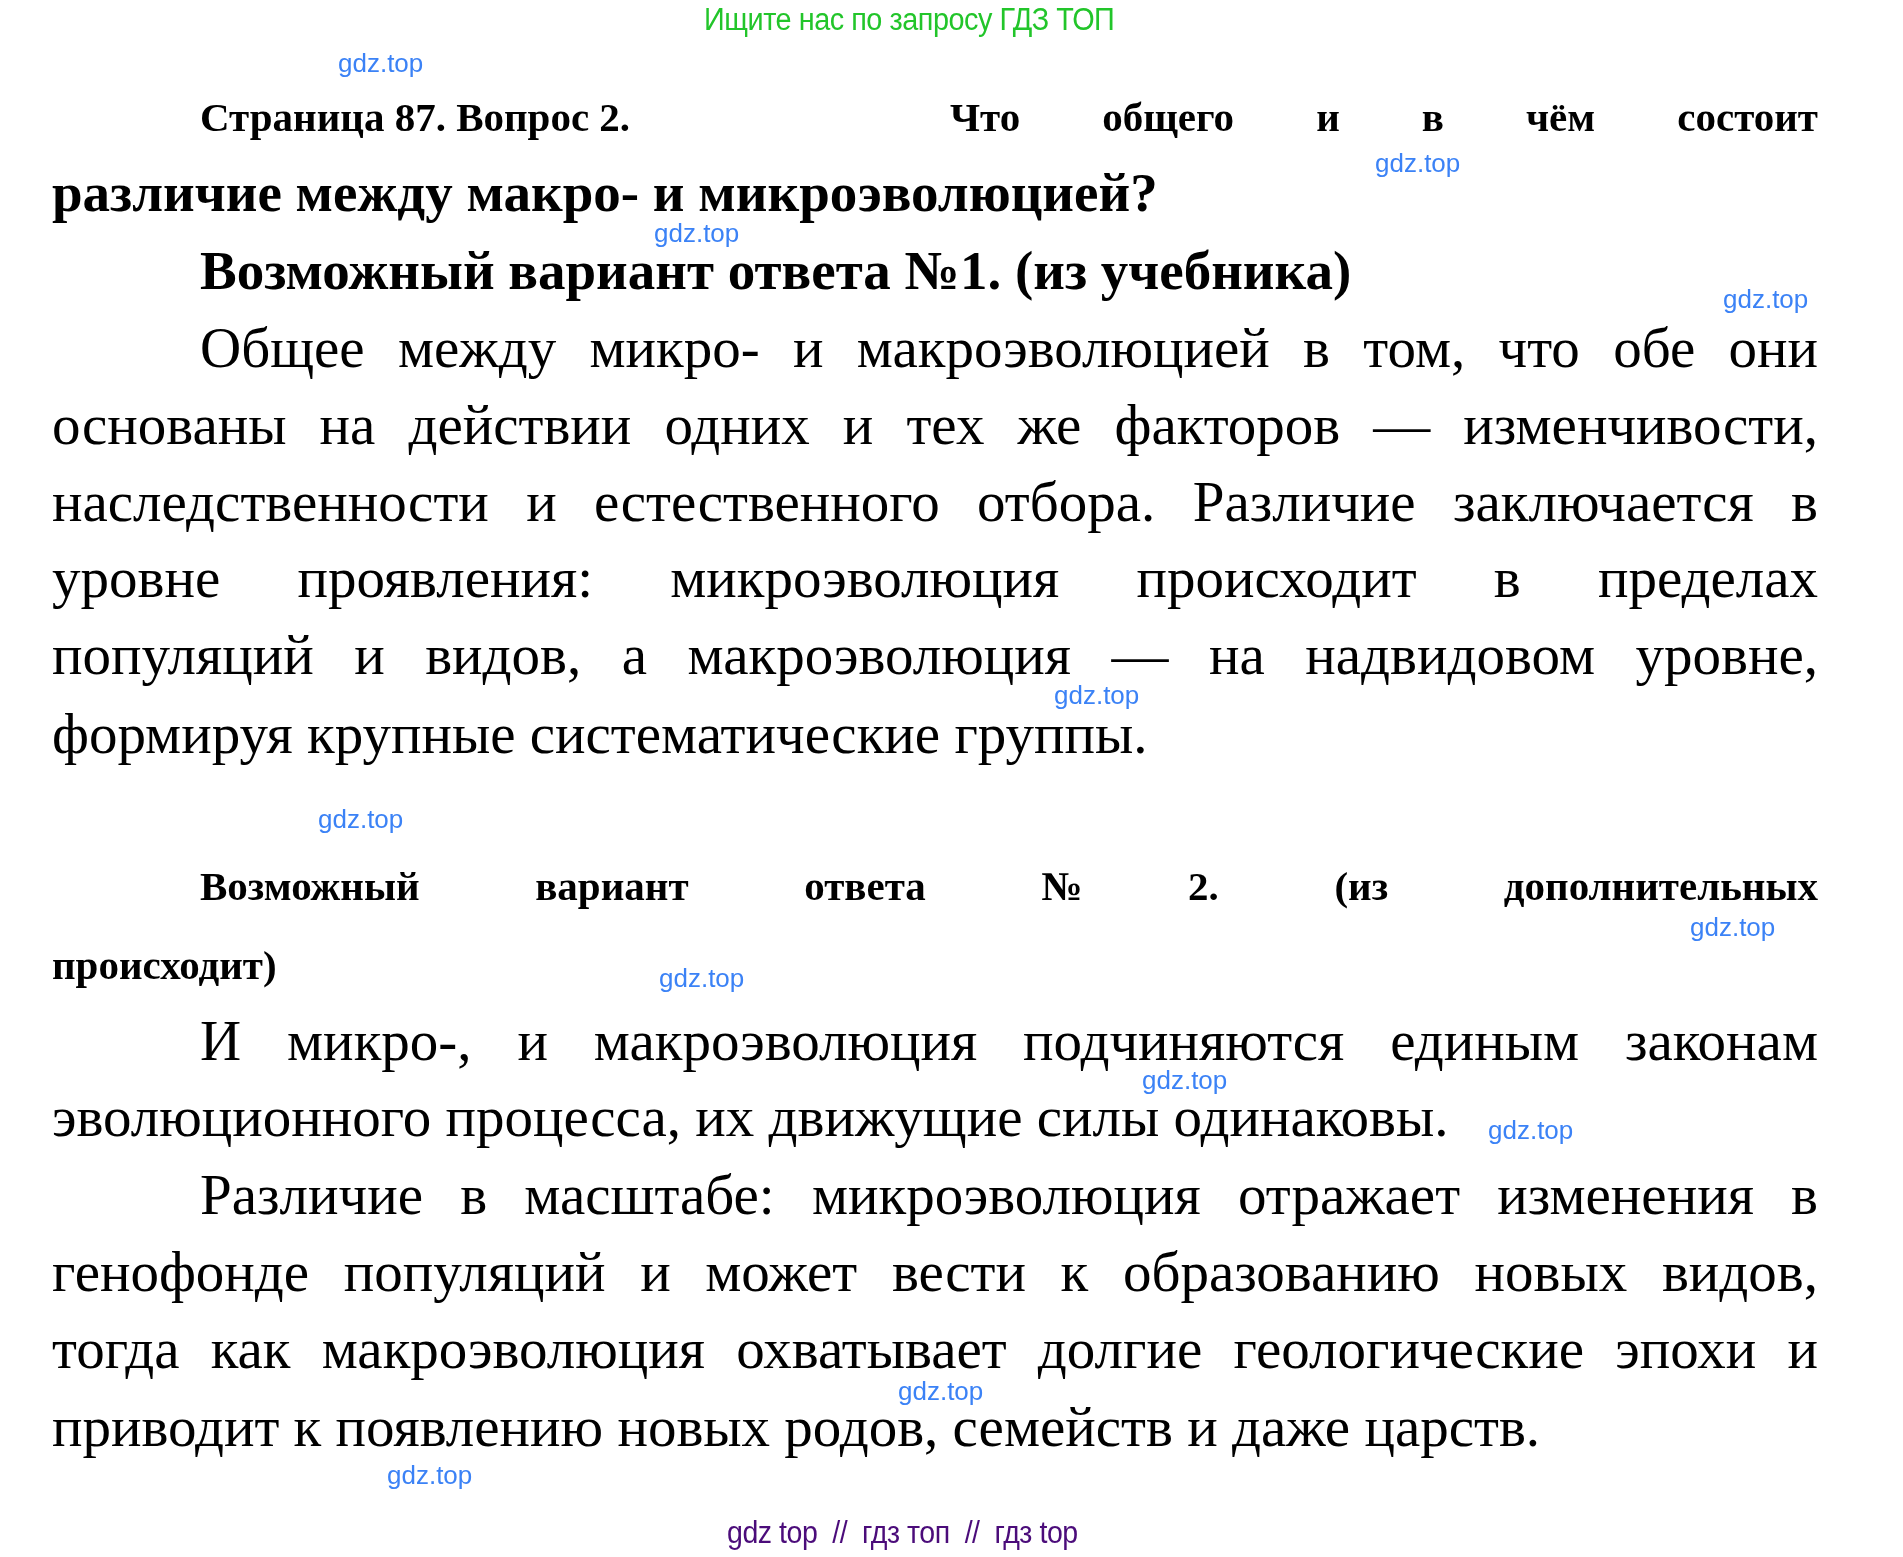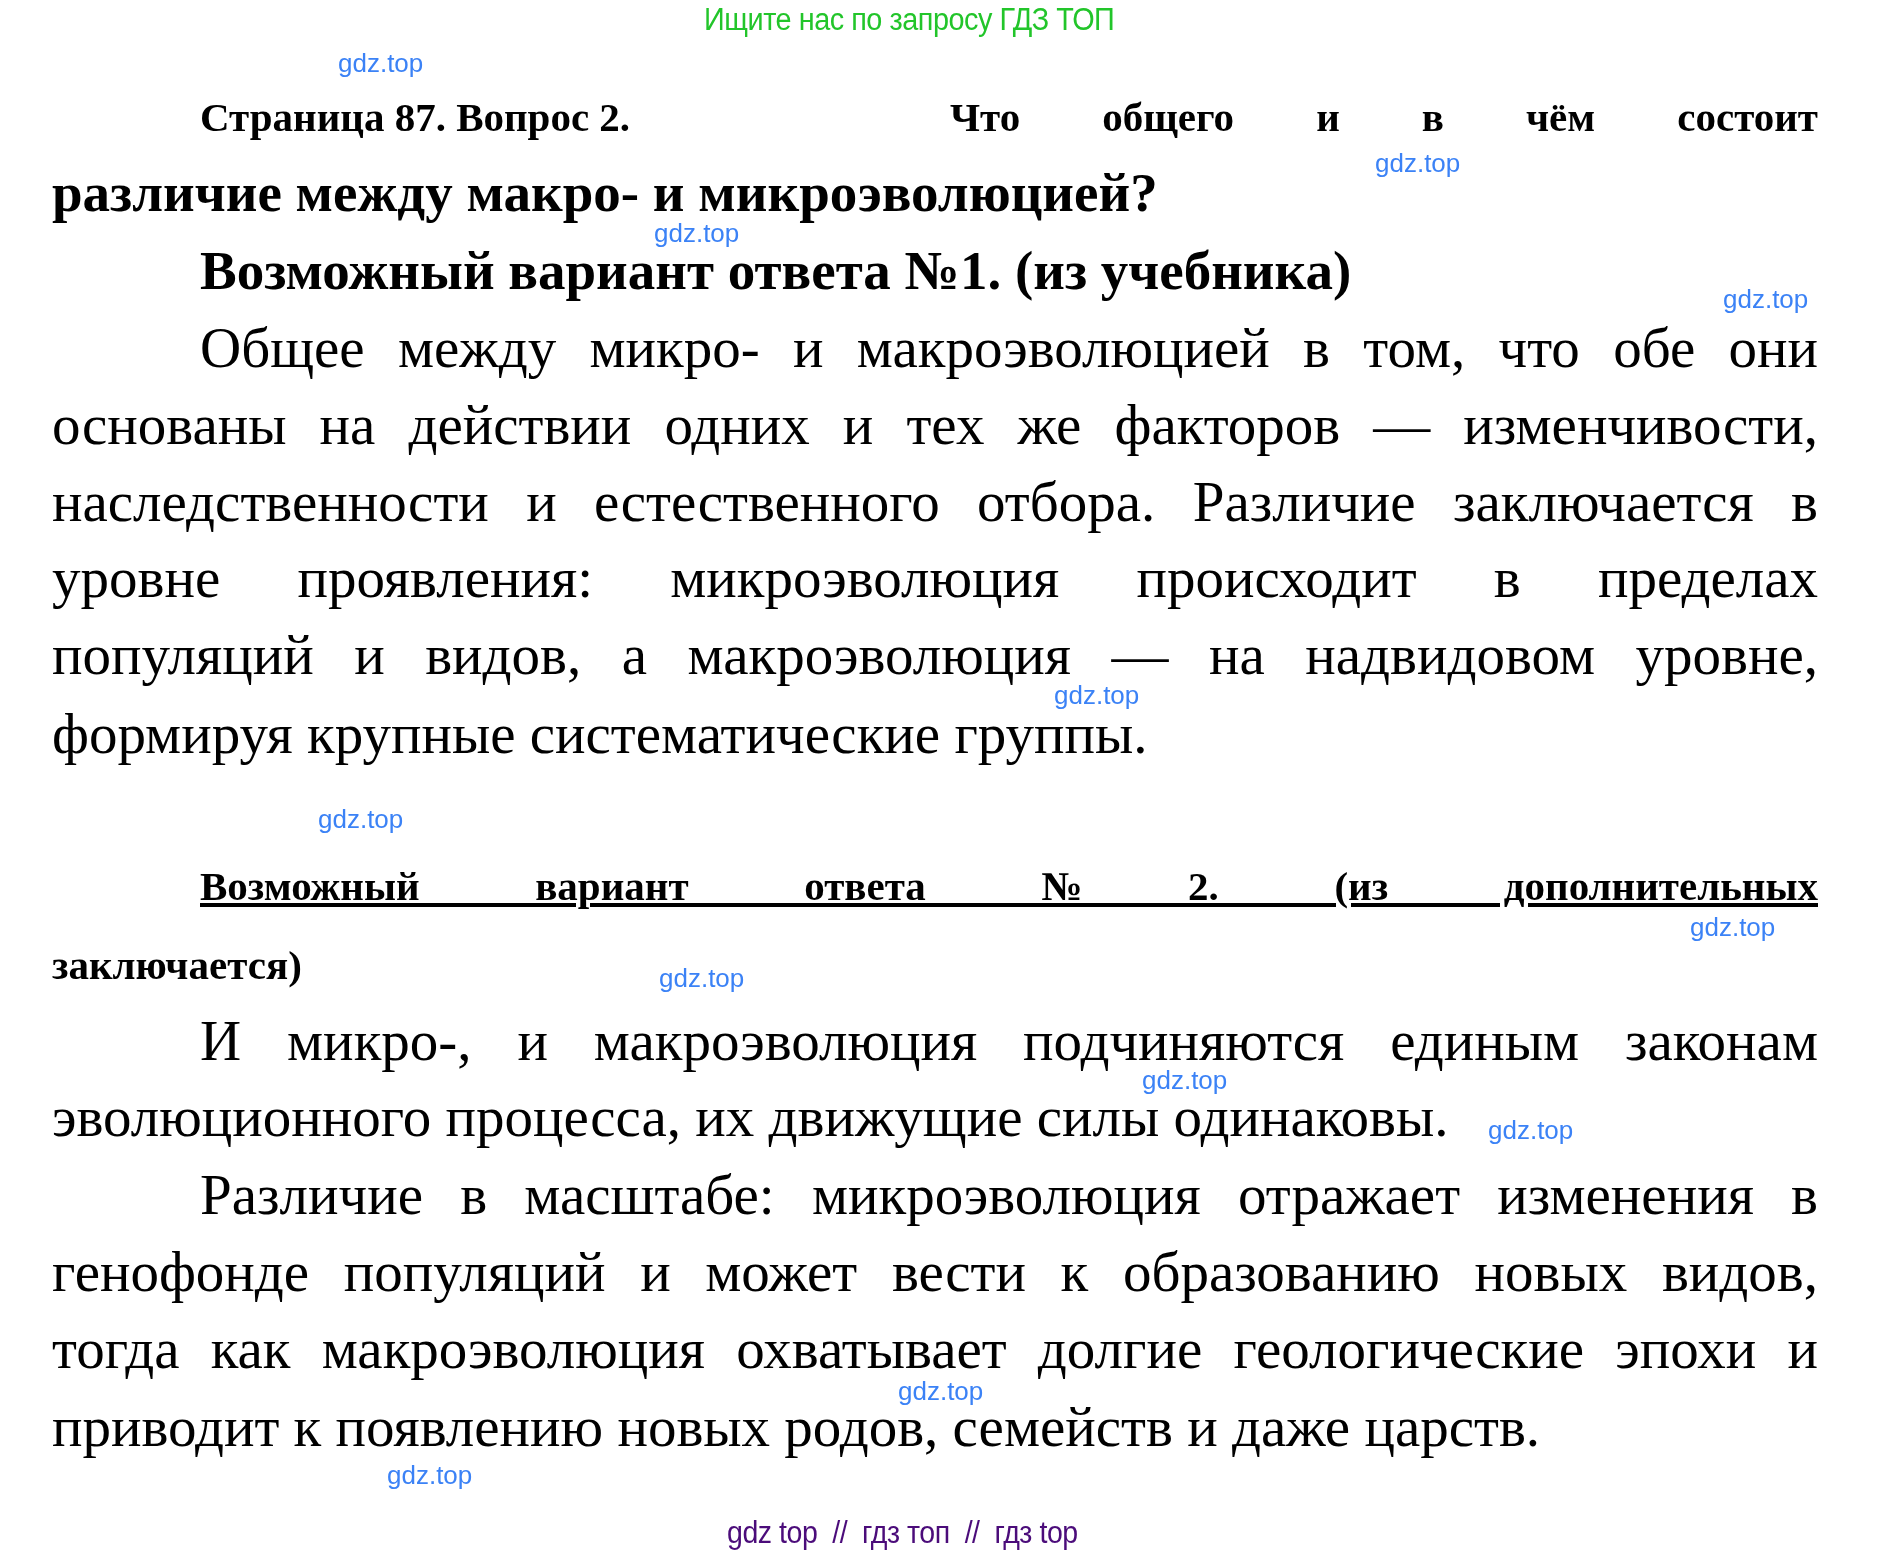--- a/index.html
+++ b/index.html
@@ -35,22 +35,22 @@
 
   <div class="line bold" style="left:200px; top:236px; font-size:55px;">Возможный вариант ответа №1. (из учебника)</div>
 
   <div class="line reg j full" style="top:390px;">основаны на действии одних и тех же факторов — изменчивости,</div>
   <div class="line reg j ind" style="top:313px;">Общее между микро- и макроэволюцией в том, что обе они</div>
   <div class="line reg j full" style="top:543px;">уровне проявления: микроэволюция происходит в пределах</div>
   <div class="line reg j full" style="top:467px;">наследственности и естественного отбора. Различие заключается в</div>
   <div class="line reg j full" style="top:620px;">популяций и видов, а макроэволюция — на надвидовом уровне,</div>
   <div class="line reg left-only" style="top:699px;">формируя крупные систематические группы.</div>
 
-  <div class="line bold j ind" style="top:851px;text-decoration:underline;">Возможный вариант ответа №2. (из дополнительных</div>
-  <div class="line bold left-only" style="top:930px;">заключается)</div>
+  <div class="line bold j ind" style="top:851px;">Возможный вариант ответа №2. (из дополнительных</div>
+  <div class="line bold left-only" style="top:930px;">происходит)</div>
 
   <div class="line reg j ind" style="top:1006px;">И микро-, и макроэволюция подчиняются единым законам</div>
   <div class="line reg left-only" style="top:1082px;">эволюционного процесса, их движущие силы одинаковы.</div>
 
   <div class="line reg j ind" style="top:1160px;">Различие в масштабе: микроэволюция отражает изменения в</div>
   <div class="line reg j full" style="top:1237px;">генофонде популяций и может вести к образованию новых видов,</div>
   <div class="line reg j full" style="top:1314px;">тогда как макроэволюция охватывает долгие геологические эпохи и</div>
   <div class="line reg left-only" style="top:1392px;">приводит к появлению новых родов, семейств и даже царств.</div>
 
   <div class="wm" style="left:338px; top:48px;">gdz.top</div>

